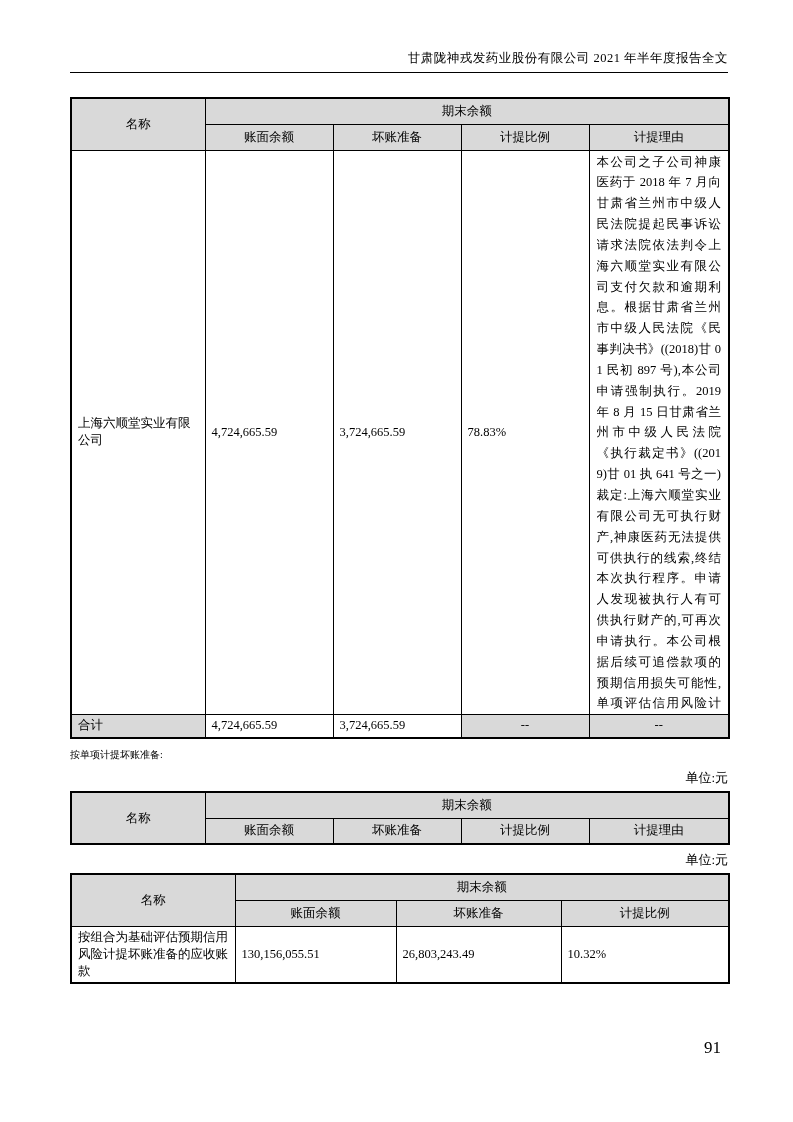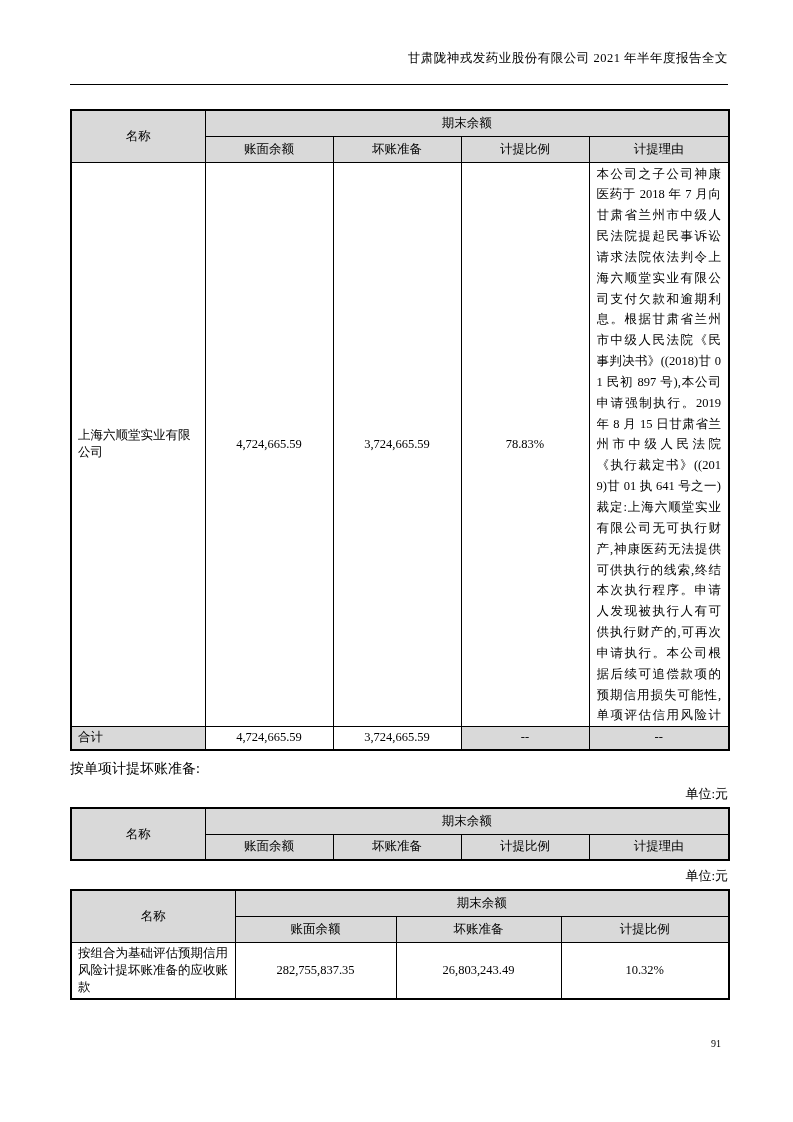--- a/index.html
+++ b/index.html
@@ -10,21 +10,21 @@
     background:#ffffff;
     color:#000000;
     font-family:"Liberation Serif","DejaVu Serif",serif;
     overflow:hidden;
     margin:0 auto;
   }
   .content { padding:0 65px 0 70px; }
 
   .doc-header {
     padding-top:50px;
-    padding-bottom:17px;
+    padding-bottom:5px;
     text-align:right;
     font-size:12.5px;
     letter-spacing:0.5px;
     border-bottom:1.5px solid #000;
   }
 
   table.data-table {
     border-collapse:collapse;
     table-layout:fixed;
     width:658px;
@@ -35,48 +35,48 @@
     font-size:12.5px;
     padding:2px 6px;
     vertical-align:middle;
     word-break:break-all;
   }
   .hd {
     background:#d9d9d9;
     text-align:center;
     font-weight:normal;
   }
-  .num { text-align:center; padding-right:4px; }
+  .num { text-align:left; padding-right:4px; }
   .ctr { text-align:center; }
   .r-h   { height:26px; }
   .r-big { height:564px; }
   .r-tot { height:24px; }
   .r-d3  { height:54px; }
   td.reason-cell { vertical-align:top; padding:1px 7px; }
   .reason-text {
     text-align:justify;
     line-height:20.85px;
     height:560px;
     overflow:hidden;
   }
   .name-cell { text-align:left; }
 
   .tbl-1 { margin-top:24px; }
-  .note-line { margin-top:9px; font-size:14px; text-align:left; }
+  .note-line { margin-top:9px; font-size:10px; text-align:left; }
   .unit-line { margin-top:7px; font-size:13px; text-align:right; }
   .tbl-2 { margin-top:4px; }
   .note-line-2 { margin-top:5px; font-size:13px; text-align:left; }
   .unit-line-2 { margin-top:6px; font-size:13px; text-align:right; }
   .tbl-3 { margin-top:4px; }
 
   .page-number {
     position:absolute;
     top:1038px;
     right:72px;
-    font-size:10px;
+    font-size:17px;
   }
 </style>
 </head>
 <body>
 
 <div class="page">
   <div class="content">
 
     <div class="doc-header">甘肃陇神戎发药业股份有限公司 2021 年半年度报告全文</div>
 
@@ -157,21 +157,21 @@
         <td class="hd" rowspan="2">名称</td>
         <td class="hd" colspan="3">期末余额</td>
       </tr>
       <tr class="r-h">
         <td class="hd">账面余额</td>
         <td class="hd">坏账准备</td>
         <td class="hd">计提比例</td>
       </tr>
       <tr class="r-d3">
         <td class="name-cell">按组合为基础评估预期信用风险计提坏账准备的应收账款</td>
-        <td class="num">282,755,837.35</td>
+        <td class="num">130,156,055.51</td>
         <td class="num">26,803,243.49</td>
         <td class="num">10.32%</td>
       </tr>
     </tbody>
       </table>
 
   </div>
 
   <div class="page-number">91</div>
 </div>

